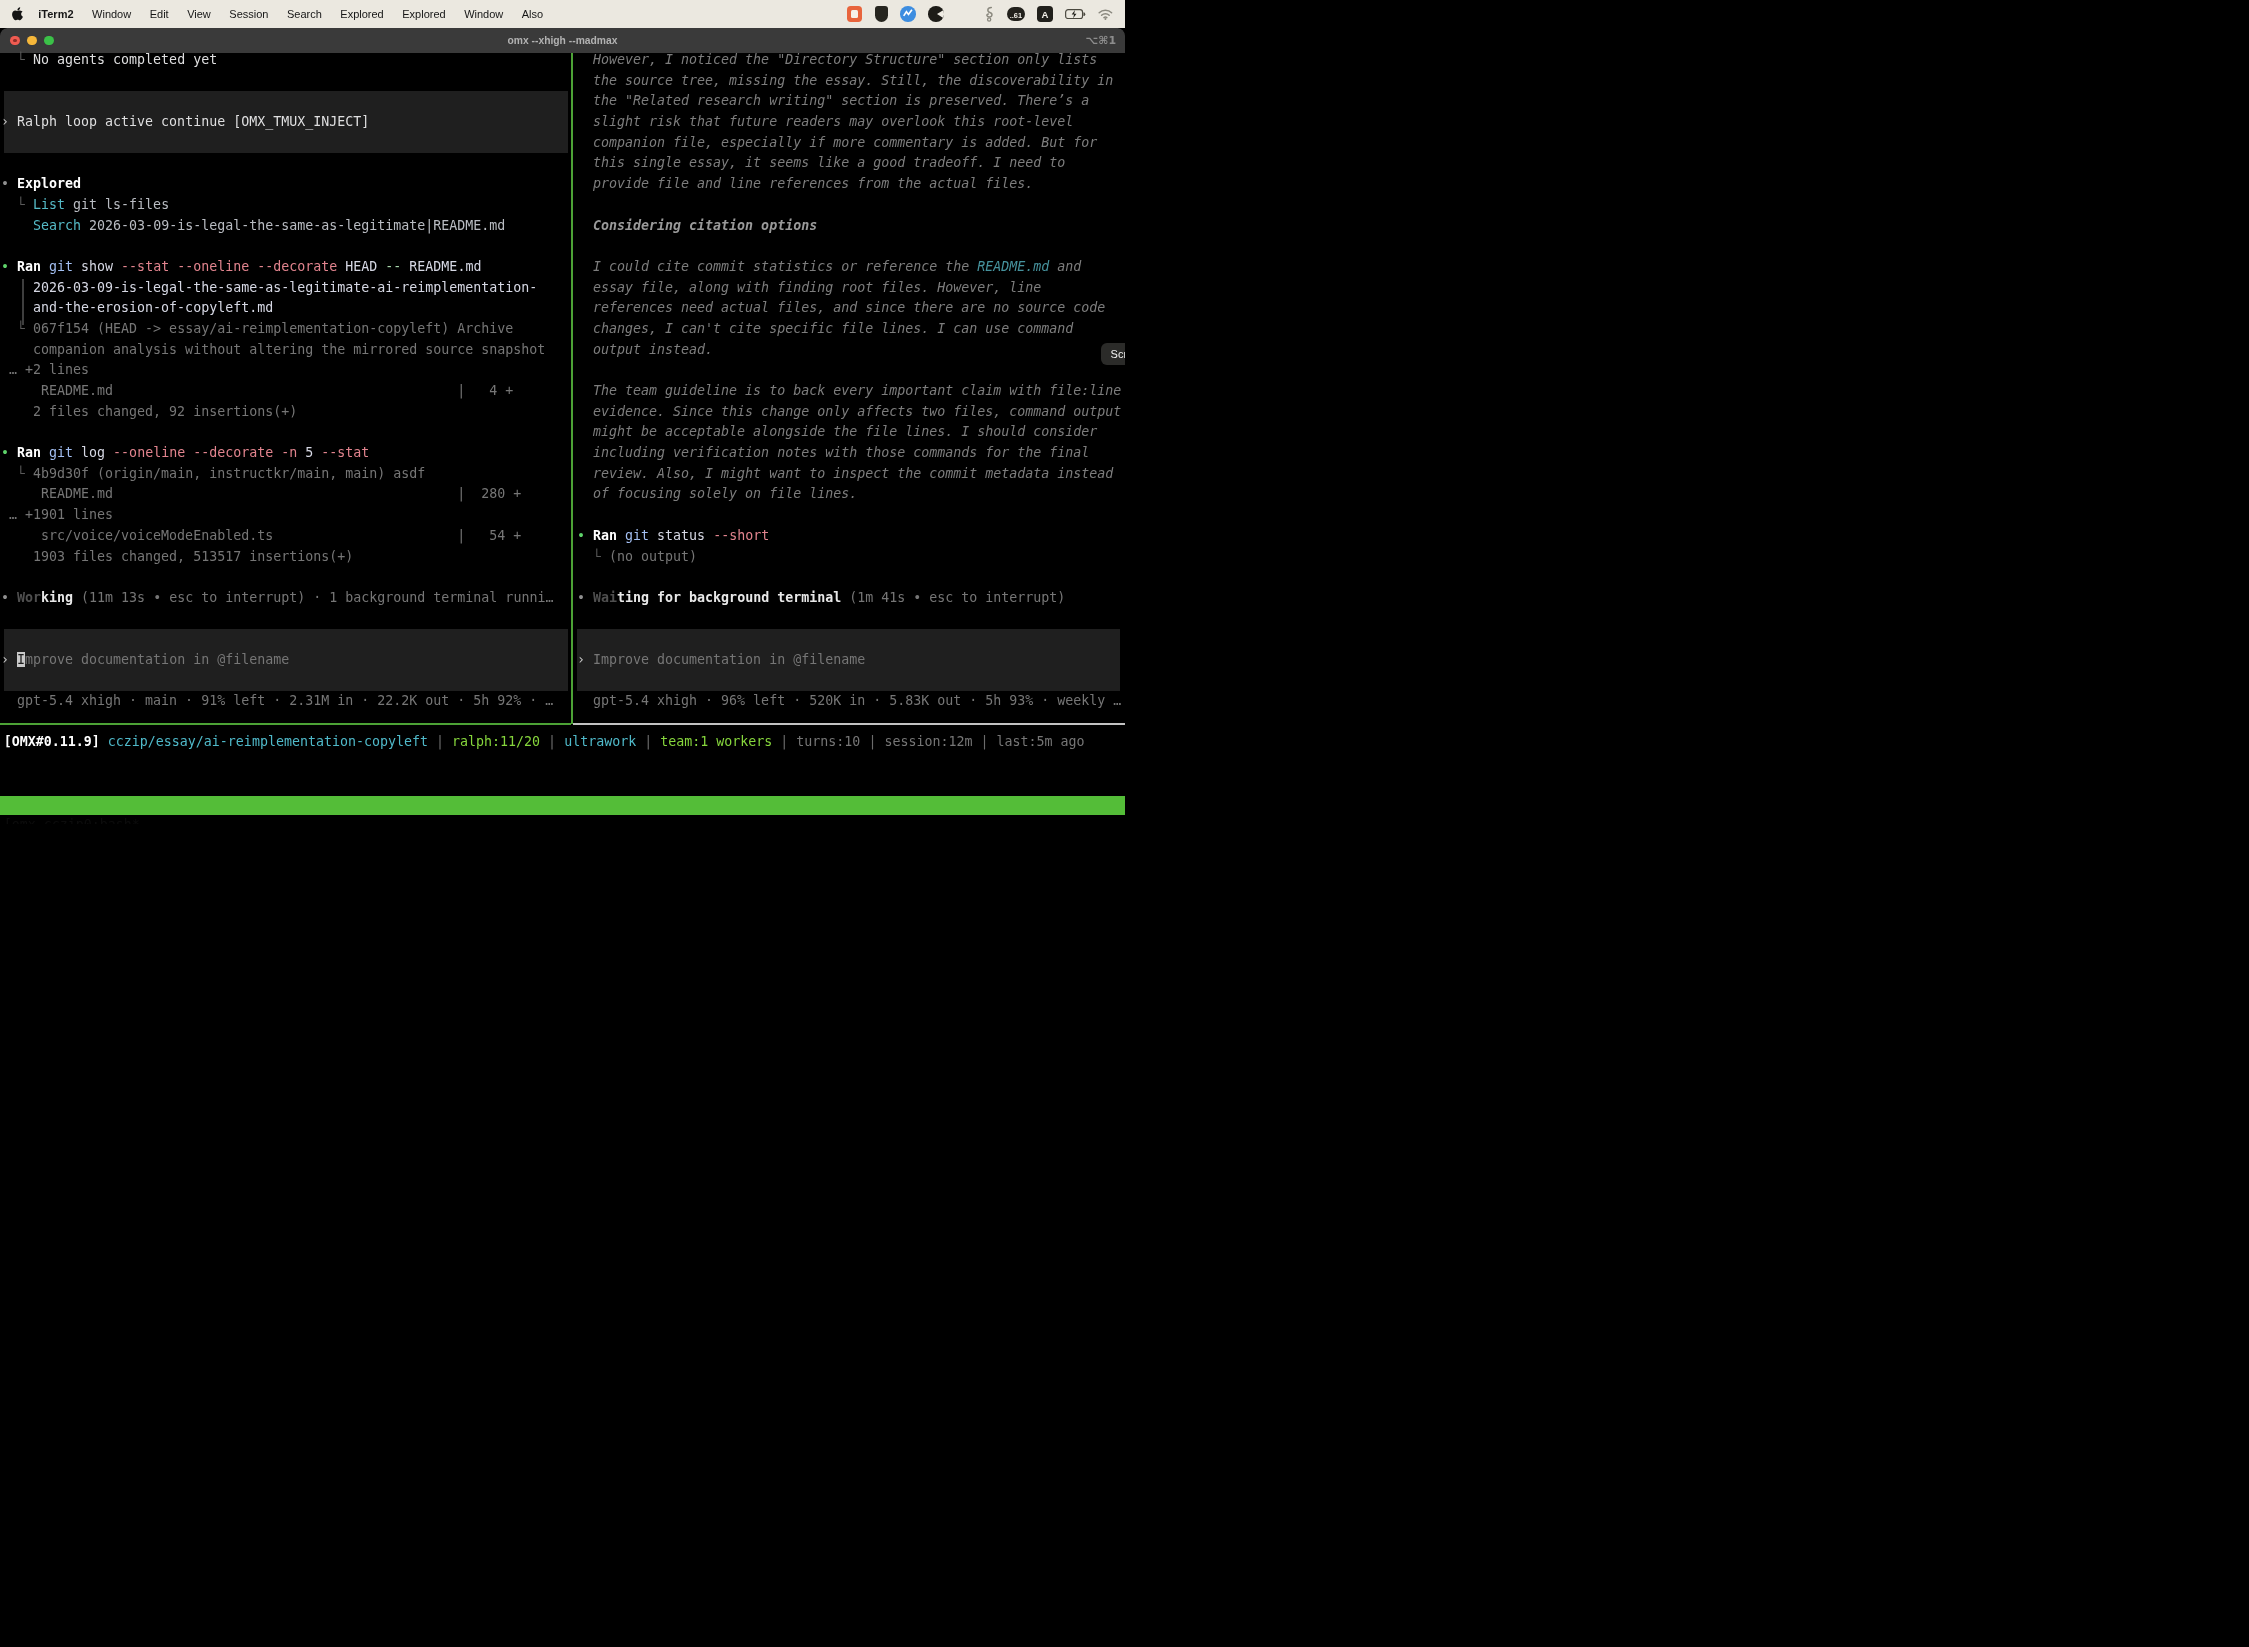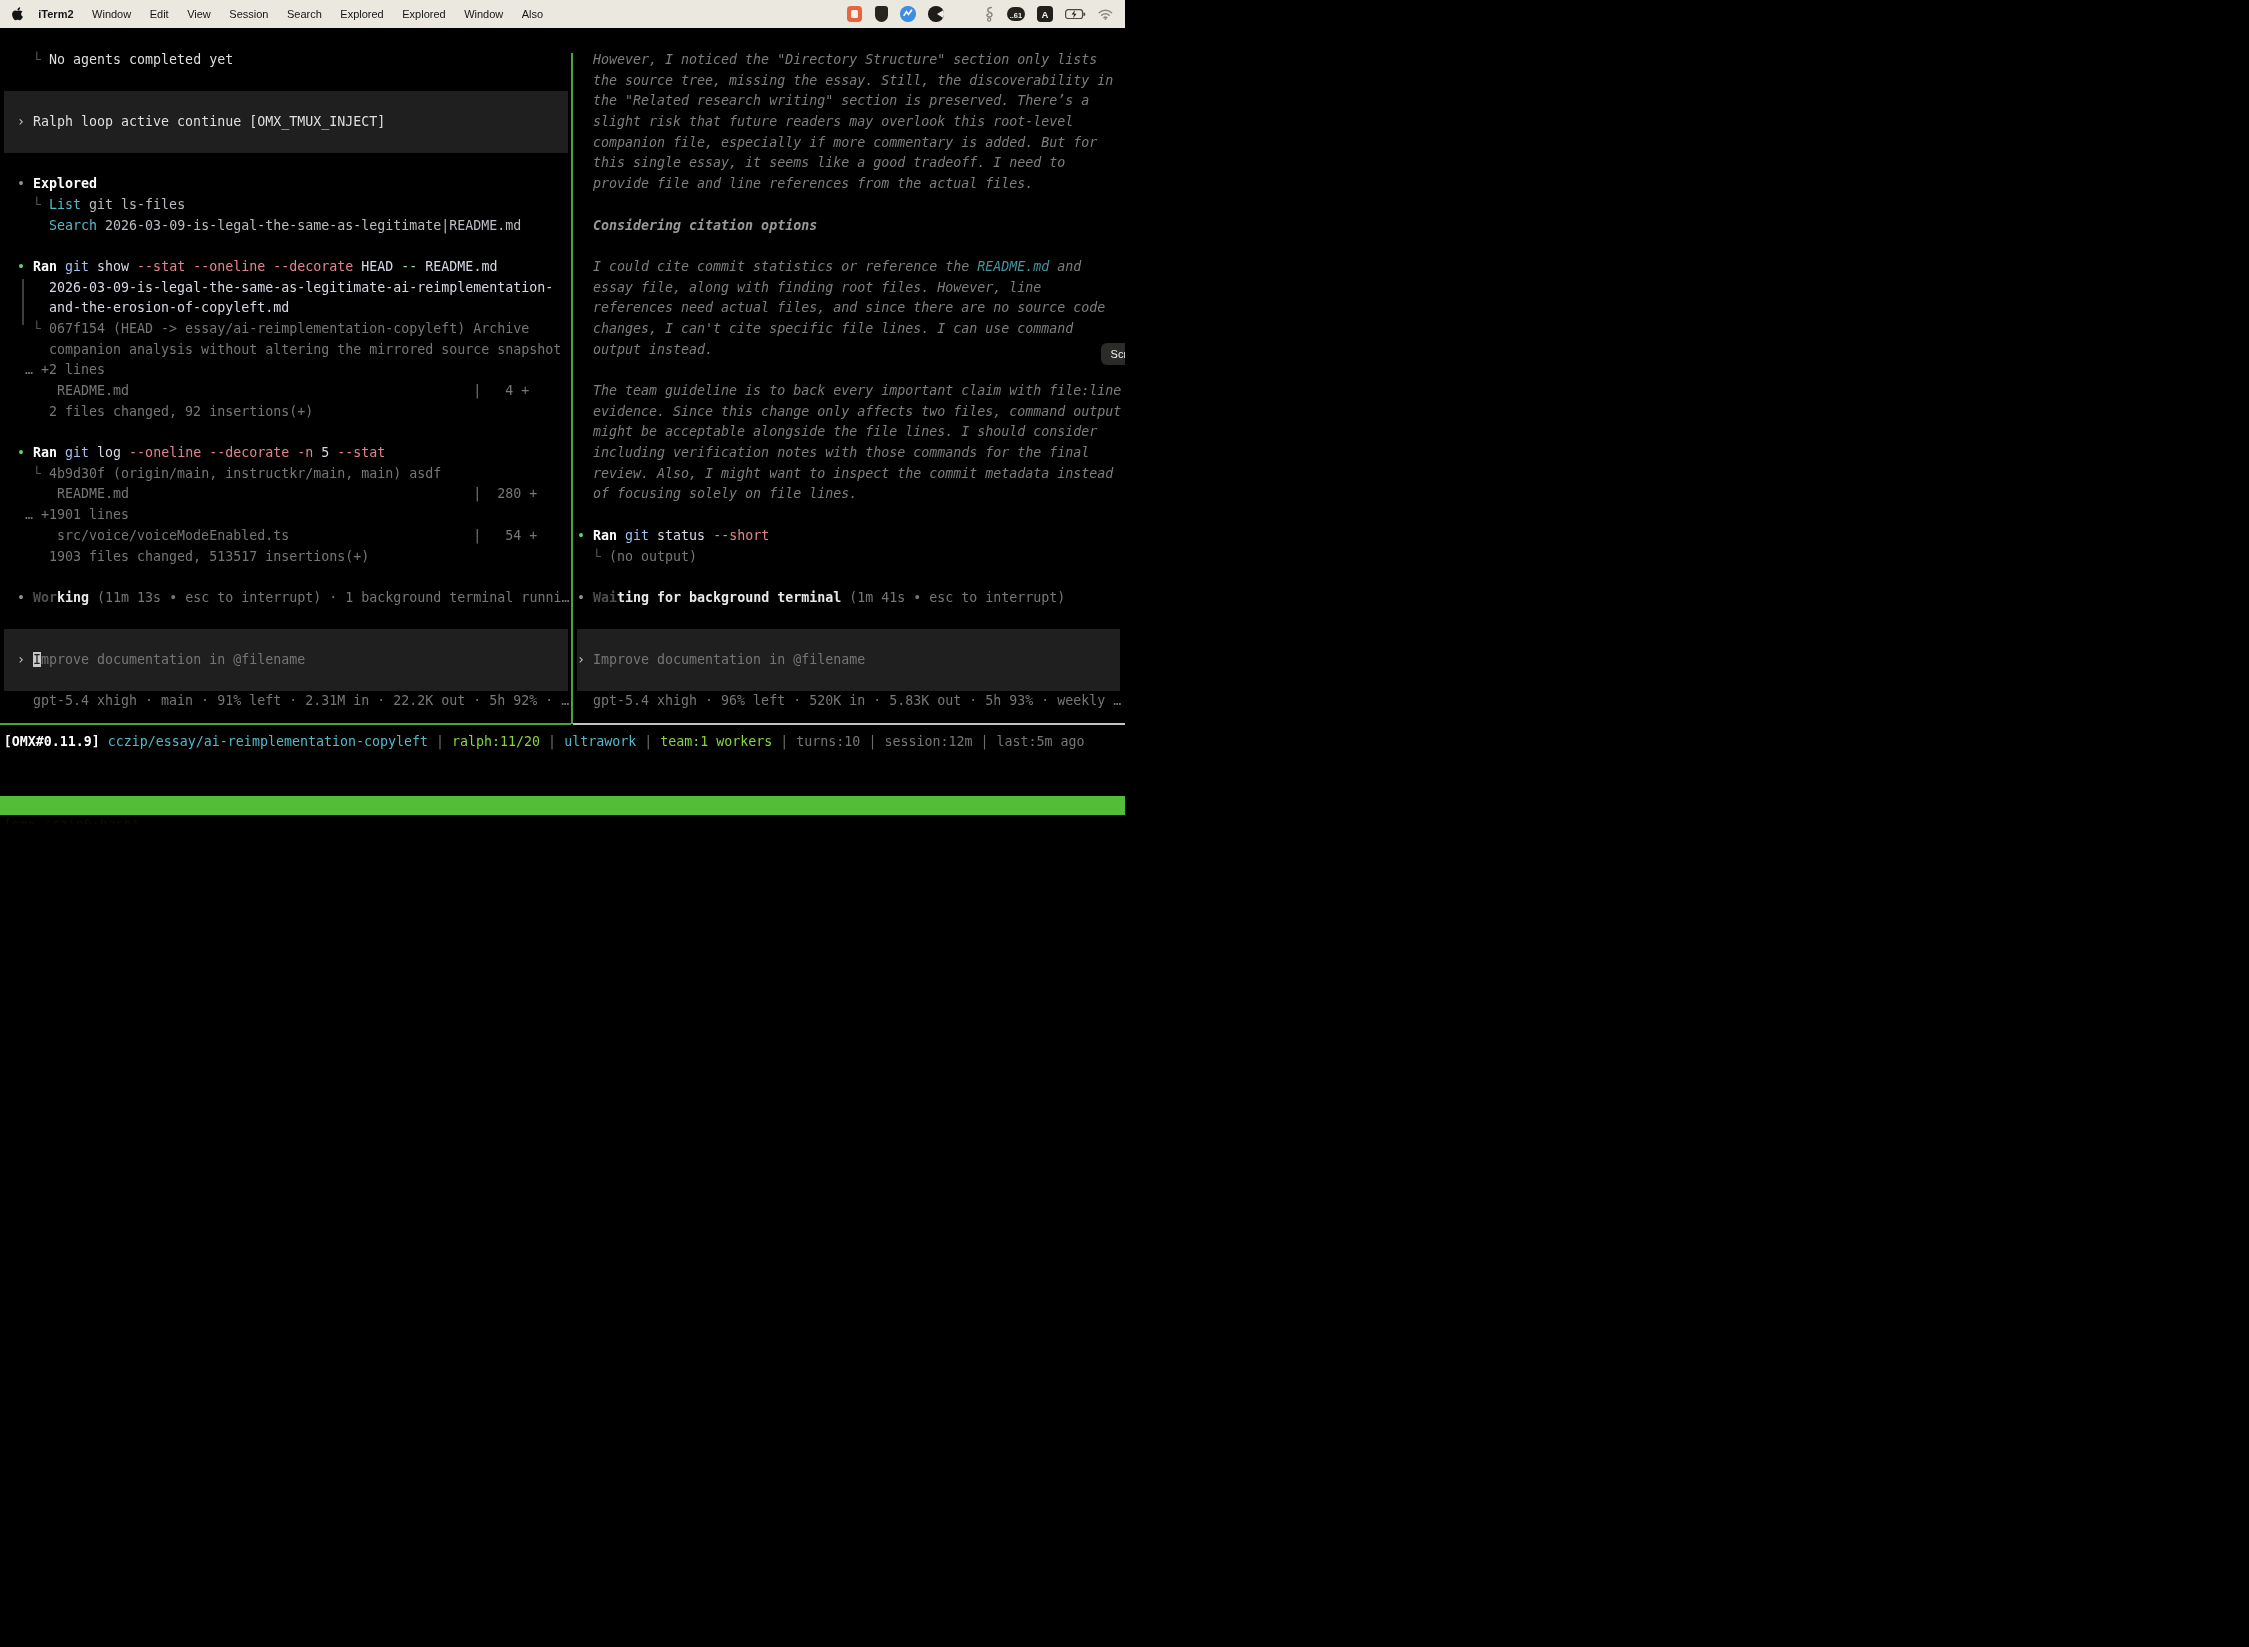--- a/index.html
+++ b/index.html
@@ -30,21 +30,21 @@
   .dot{width:9.6px;height:9.6px;border-radius:50%;display:flex;align-items:center;justify-content:center}
   .dot.red{background:#f05b51}
   .dot.red i{width:3.7px;height:3.7px;border-radius:50%;background:#8e2f2a}
   .dot.yellow{background:#f5b73a}
   .dot.green{background:#3bc148}
   .title{margin:0 auto;color:#b2b2b2;font-size:10.3px;font-weight:700;font-family:"Liberation Sans","DejaVu Sans",sans-serif}
   .shortcut{position:absolute;right:8.9px;color:#8d8d8d;font-size:11px;font-weight:700;font-family:"DejaVu Sans","Liberation Sans",sans-serif}
   .term{position:absolute;top:25px;left:0;width:1125px;height:771px;background:#000}
   
   .pane-lines{position:absolute;top:-3px;white-space:pre;font-size:13.3px;line-height:20.7px;color:#dfdfe0;z-index:3}
-  #left-lines{left:17px;width:568px;overflow:hidden}
+  #left-lines{left:1px;width:568px;overflow:hidden}
   #right-lines{left:577px;width:548px;overflow:hidden}
   .tl{height:20.7px}
   .box{position:absolute;background:#1f1f1f;z-index:1}
   #ralph-box{left:3.7px;top:38px;width:564px;height:62px}
   #left-input-box{left:3.7px;top:576px;width:564px;height:62px}
   #right-input-box{left:577px;top:576px;width:543px;height:62px}
   .vborder{position:absolute;left:571px;top:0;width:1.5px;height:671px;background:#4ca235;z-index:4}
   .hb-left{position:absolute;left:0;top:670px;width:571px;height:1.5px;background:#4ca235;z-index:4}
   .hb-right{position:absolute;left:573px;top:670px;width:552px;height:1.5px;background:#c2c2c2;z-index:4}
   .tree-guide{position:absolute;left:22px;top:226px;width:1.5px;height:46px;background:#3e3e3e;z-index:2}
@@ -127,20 +127,31 @@
           <path d="M1.5 5.2 a12 12 0 0 1 17 0" stroke="#8b897f" stroke-width="2" fill="none" stroke-linecap="round"></path>
           <path d="M4.8 8.6 a7.4 7.4 0 0 1 10.4 0" stroke="#8b897f" stroke-width="2" fill="none" stroke-linecap="round"></path>
           <path d="M8 11.8 a3.3 3.3 0 0 1 4 0" stroke="#8b897f" stroke-width="2" fill="none" stroke-linecap="round"></path>
           <circle cx="10" cy="13.6" r="1.3" fill="#8b897f"></circle>
         </svg>
     </span>
   </span>
 </div>
 
 <div class="window">
+  <div class="titlebar">
+    <span class="tl-dots">
+      <span class="dot red">
+          <i></i>
+        </span>
+      <span class="dot yellow"></span>
+      <span class="dot green"></span>
+    </span>
+    <span class="title">omx --xhigh --madmax</span>
+    <span class="shortcut">⌥⌘1</span>
+  </div>
 
   <div class="term">
 
     <div class="box" id="ralph-box"></div>
     <div class="box" id="left-input-box"></div>
     <div class="box" id="right-input-box"></div>
     <div class="tree-guide"></div>
 
     <div class="pane-lines" id="left-lines"><div class="tl"><span>  </span><span style="color: rgb(90, 90, 90);">└ </span><span style="color: rgb(223, 223, 224);">No agents completed yet</span></div><div class="tl"></div><div class="tl"></div><div class="tl"><span style="color: rgb(201, 201, 201);">› </span><span style="color: rgb(223, 223, 224);">Ralph loop active continue [OMX_TMUX_INJECT]</span></div><div class="tl"></div><div class="tl"></div><div class="tl"><span style="color: rgb(143, 143, 143);">• </span><span style="color: rgb(255, 255, 255); font-weight: 700;">Explored</span></div><div class="tl"><span>  </span><span style="color: rgb(90, 90, 90);">└ </span><span style="color: rgb(85, 186, 198);">List</span><span style="color: rgb(185, 188, 194);"> git ls-files</span></div><div class="tl"><span>    </span><span style="color: rgb(85, 186, 198);">Search</span><span style="color: rgb(185, 188, 194);"> 2026-03-09-is-legal-the-same-as-legitimate|README.md</span></div><div class="tl"></div><div class="tl"><span style="color: rgb(94, 211, 106);">• </span><span style="color: rgb(255, 255, 255); font-weight: 700;">Ran </span><span style="color: rgb(163, 191, 242);">git </span><span style="color: rgb(214, 216, 228);">show </span><span style="color: rgb(226, 132, 142);">--stat </span><span style="color: rgb(226, 132, 142);">--oneline </span><span style="color: rgb(226, 132, 142);">--decorate </span><span style="color: rgb(214, 216, 228);">HEAD </span><span style="color: rgb(169, 216, 172);">-- </span><span style="color: rgb(214, 216, 228);">README.md</span></div><div class="tl"><span style="color: rgb(214, 216, 228);">    2026-03-09-is-legal-the-same-as-legitimate-ai-reimplementation-</span></div><div class="tl"><span style="color: rgb(214, 216, 228);">    and-the-erosion-of-copyleft.md</span></div><div class="tl"><span>  </span><span style="color: rgb(90, 90, 90);">└ </span><span style="color: rgb(118, 118, 118);">067f154 (HEAD -&gt; essay/ai-reimplementation-copyleft) Archive</span></div><div class="tl"><span style="color: rgb(118, 118, 118);">    companion analysis without altering the mirrored source snapshot</span></div><div class="tl"><span style="color: rgb(118, 118, 118);"> … +2 lines</span></div><div class="tl"><span style="color: rgb(118, 118, 118);">     README.md                                           |   4 +</span></div><div class="tl"><span style="color: rgb(118, 118, 118);">    2 files changed, 92 insertions(+)</span></div><div class="tl"></div><div class="tl"><span style="color: rgb(94, 211, 106);">• </span><span style="color: rgb(255, 255, 255); font-weight: 700;">Ran </span><span style="color: rgb(163, 191, 242);">git </span><span style="color: rgb(214, 216, 228);">log </span><span style="color: rgb(226, 132, 142);">--oneline </span><span style="color: rgb(226, 132, 142);">--decorate </span><span style="color: rgb(226, 132, 142);">-n </span><span style="color: rgb(214, 216, 228);">5 </span><span style="color: rgb(226, 132, 142);">--stat</span></div><div class="tl"><span>  </span><span style="color: rgb(90, 90, 90);">└ </span><span style="color: rgb(118, 118, 118);">4b9d30f (origin/main, instructkr/main, main) asdf</span></div><div class="tl"><span style="color: rgb(118, 118, 118);">     README.md                                           |  280 +</span></div><div class="tl"><span style="color: rgb(118, 118, 118);"> … +1901 lines</span></div><div class="tl"><span style="color: rgb(118, 118, 118);">     src/voice/voiceModeEnabled.ts                       |   54 +</span></div><div class="tl"><span style="color: rgb(118, 118, 118);">    1903 files changed, 513517 insertions(+)</span></div><div class="tl"></div><div class="tl"><span style="color: rgb(143, 143, 143);">• </span><span style="color: rgb(79, 79, 79); font-weight: 700;">Wor</span><span style="color: rgb(232, 232, 232); font-weight: 700;">king</span><span style="color: rgb(118, 118, 118);"> (11m 13s • esc to interrupt) · 1 background terminal runni…</span></div><div class="tl"></div><div class="tl"></div><div class="tl"><span style="color: rgb(201, 201, 201);">› </span><span style="background: rgb(201, 201, 201); color: rgb(28, 28, 28);">I</span><span style="color: rgb(118, 118, 118);">mprove documentation in @filename</span></div><div class="tl"></div><div class="tl"><span style="color: rgb(118, 118, 118);">  gpt-5.4 xhigh · main · 91% left · 2.31M in · 22.2K out · 5h 92% · …</span></div></div>
     <div class="pane-lines" id="right-lines"><div class="tl"><span style="color: rgb(125, 125, 125); font-style: italic;">  However, I noticed the "Directory Structure" section only lists</span></div><div class="tl"><span style="color: rgb(125, 125, 125); font-style: italic;">  the source tree, missing the essay. Still, the discoverability in</span></div><div class="tl"><span style="color: rgb(125, 125, 125); font-style: italic;">  the "Related research writing" section is preserved. There’s a</span></div><div class="tl"><span style="color: rgb(125, 125, 125); font-style: italic;">  slight risk that future readers may overlook this root-level</span></div><div class="tl"><span style="color: rgb(125, 125, 125); font-style: italic;">  companion file, especially if more commentary is added. But for</span></div><div class="tl"><span style="color: rgb(125, 125, 125); font-style: italic;">  this single essay, it seems like a good tradeoff. I need to</span></div><div class="tl"><span style="color: rgb(125, 125, 125); font-style: italic;">  provide file and line references from the actual files.</span></div><div class="tl"></div><div class="tl"><span style="color: rgb(154, 154, 154); font-weight: 700; font-style: italic;">  Considering citation options</span></div><div class="tl"></div><div class="tl"><span style="color: rgb(125, 125, 125); font-style: italic;">  I could cite commit statistics or reference the </span><span style="color: rgb(70, 146, 157); font-style: italic;">README.md</span><span style="color: rgb(125, 125, 125); font-style: italic;"> and</span></div><div class="tl"><span style="color: rgb(125, 125, 125); font-style: italic;">  essay file, along with finding root files. However, line</span></div><div class="tl"><span style="color: rgb(125, 125, 125); font-style: italic;">  references need actual files, and since there are no source code</span></div><div class="tl"><span style="color: rgb(125, 125, 125); font-style: italic;">  changes, I can't cite specific file lines. I can use command</span></div><div class="tl"><span style="color: rgb(125, 125, 125); font-style: italic;">  output instead.</span></div><div class="tl"></div><div class="tl"><span style="color: rgb(125, 125, 125); font-style: italic;">  The team guideline is to back every important claim with file:line</span></div><div class="tl"><span style="color: rgb(125, 125, 125); font-style: italic;">  evidence. Since this change only affects two files, command output</span></div><div class="tl"><span style="color: rgb(125, 125, 125); font-style: italic;">  might be acceptable alongside the file lines. I should consider</span></div><div class="tl"><span style="color: rgb(125, 125, 125); font-style: italic;">  including verification notes with those commands for the final</span></div><div class="tl"><span style="color: rgb(125, 125, 125); font-style: italic;">  review. Also, I might want to inspect the commit metadata instead</span></div><div class="tl"><span style="color: rgb(125, 125, 125); font-style: italic;">  of focusing solely on file lines.</span></div><div class="tl"></div><div class="tl"><span style="color: rgb(94, 211, 106);">• </span><span style="color: rgb(255, 255, 255); font-weight: 700;">Ran </span><span style="color: rgb(163, 191, 242);">git </span><span style="color: rgb(214, 216, 228);">status </span><span style="color: rgb(226, 132, 142);">--short</span></div><div class="tl"><span>  </span><span style="color: rgb(90, 90, 90);">└ </span><span style="color: rgb(118, 118, 118);">(no output)</span></div><div class="tl"></div><div class="tl"><span style="color: rgb(143, 143, 143);">• </span><span style="color: rgb(79, 79, 79); font-weight: 700;">Wai</span><span style="color: rgb(232, 232, 232); font-weight: 700;">ting for background terminal</span><span style="color: rgb(118, 118, 118);"> (1m 41s • esc to interrupt)</span></div><div class="tl"></div><div class="tl"></div><div class="tl"><span style="color: rgb(201, 201, 201);">› </span><span style="color: rgb(118, 118, 118);">Improve documentation in @filename</span></div><div class="tl"></div><div class="tl"><span style="color: rgb(118, 118, 118);">  gpt-5.4 xhigh · 96% left · 520K in · 5.83K out · 5h 93% · weekly …</span></div></div>

